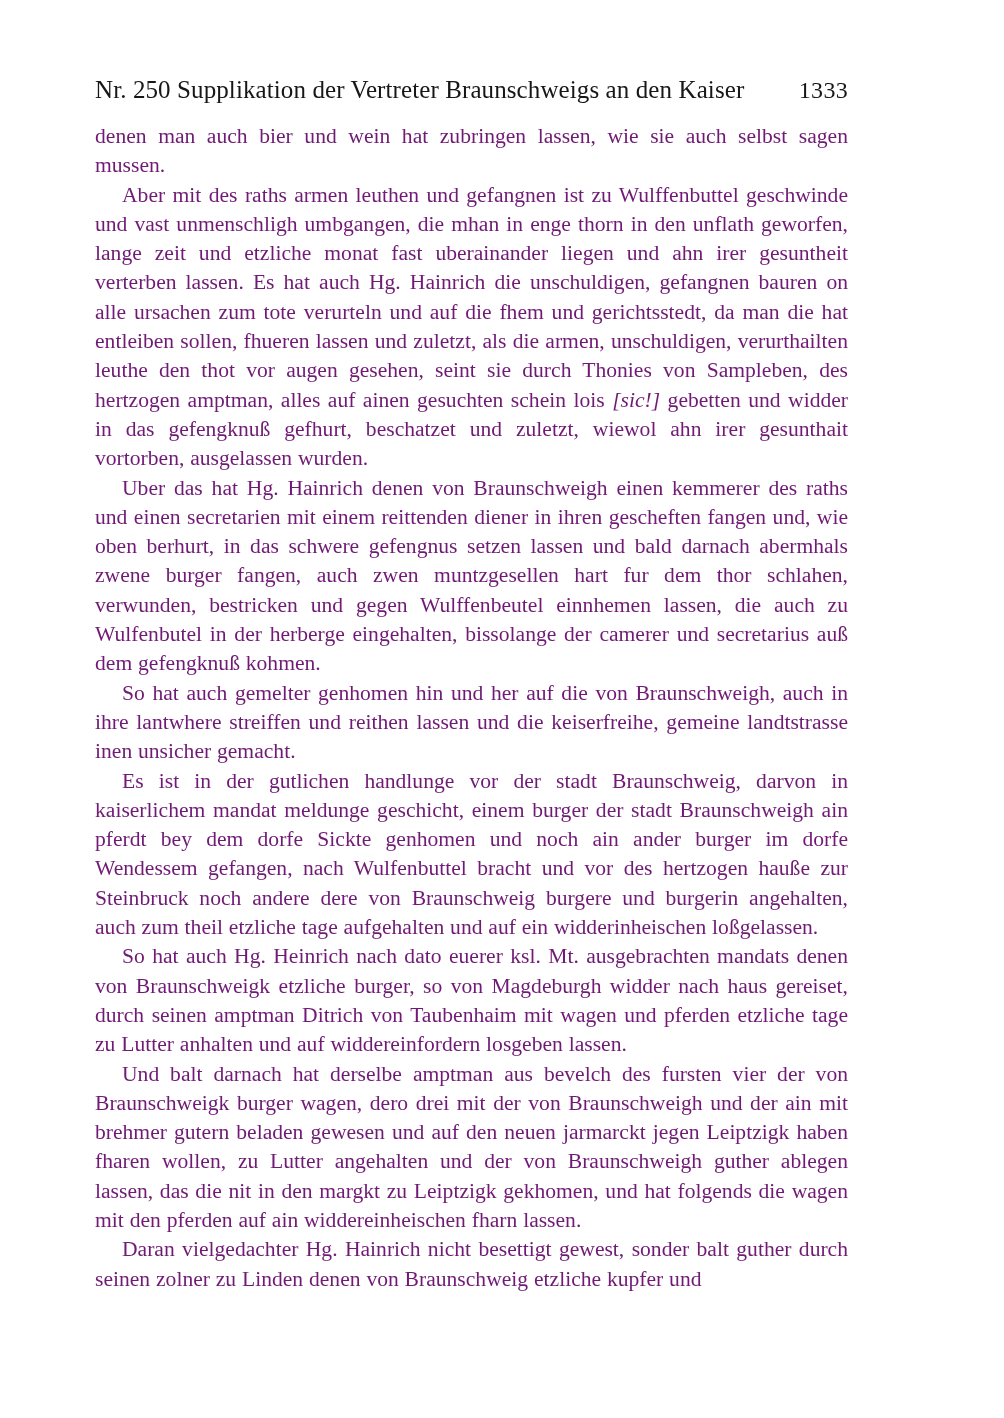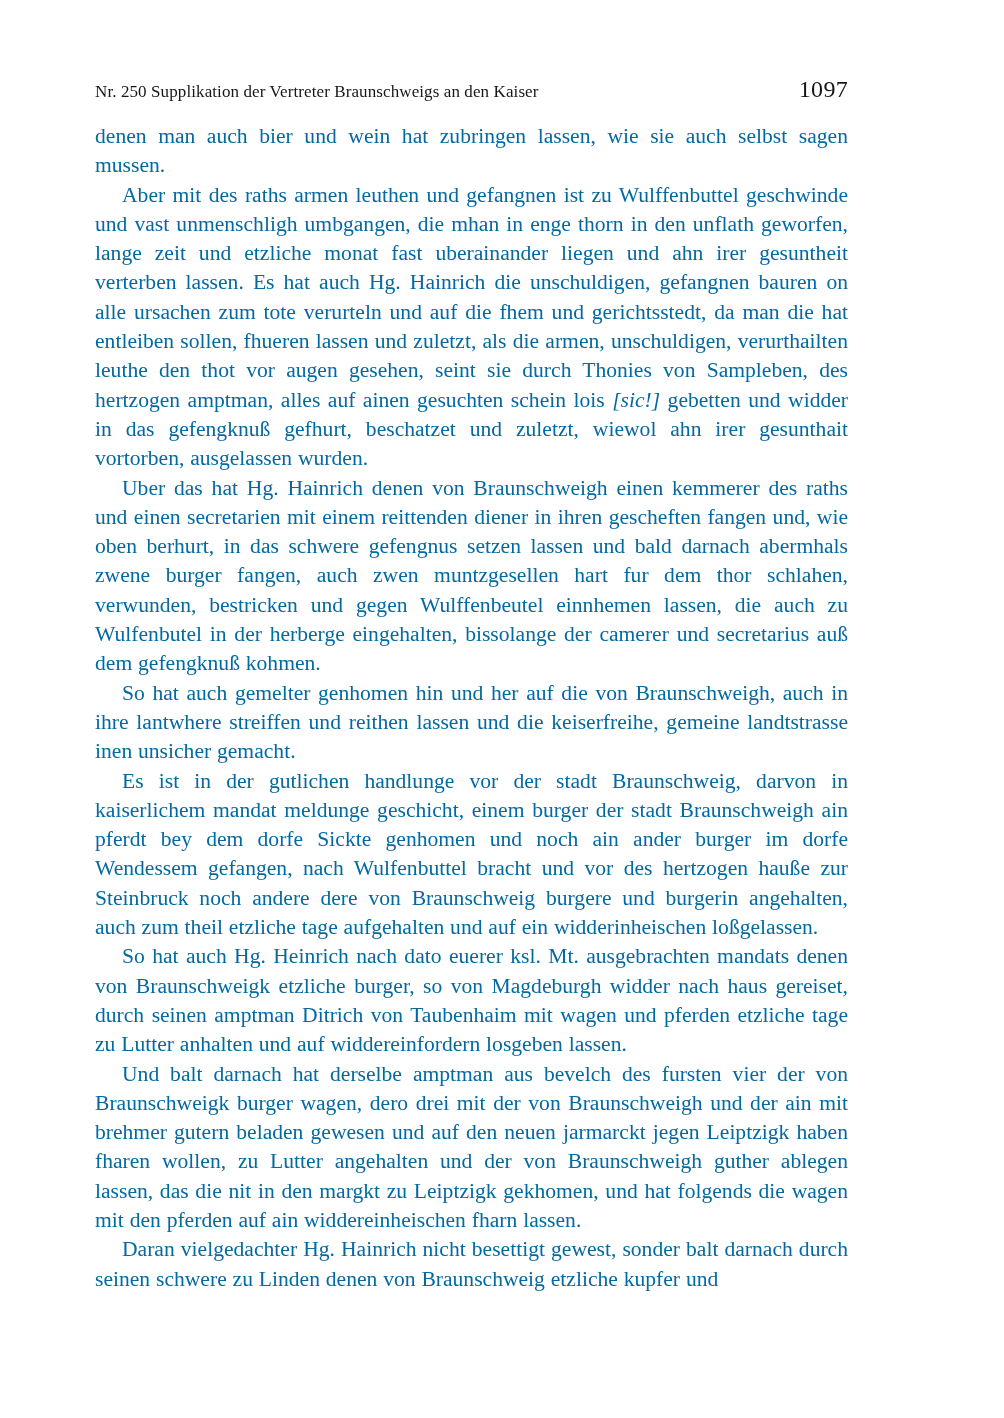--- a/index.html
+++ b/index.html
@@ -23,21 +23,21 @@
     position: absolute;
     left: 95px;
     top: 76px;
     width: 753px;
     height: 30px;
     display: flex;
     align-items: baseline;
     justify-content: space-between;
   }
   .head-title {
-    font-size: 17px;
+    font-size: 25px;
     letter-spacing: 0.1px;
     white-space: nowrap;
     color: #171717;
   }
   .folio {
     font-size: 24px;
     color: #171717;
     letter-spacing: 0.3px;
   }
   .textblock {
@@ -47,53 +47,53 @@
     width: 753px;
   }
   p.para {
     margin: 0;
     text-align: justify;
     text-align-last: left;
     font-size: 21.6px;
     line-height: 29.3px;
     hyphens: none;
     word-spacing: 0.02em;
-    color: #0369a1;
+    color: #701a75;
   }
   p.para.indent {
     text-indent: 27px;
   }
   .sic {
     font-style: italic;
     margin-top: 12px;
   }
 </style>
 </head>
 <body>
 
 <div class="page">
 
   <div class="running-head">
     <span class="head-title">Nr. 250 Supplikation der Vertreter Braunschweigs an den Kaiser</span>
-    <span class="folio">1097</span>
+    <span class="folio">1333</span>
   </div>
 
   <div class="textblock">
 
     <p class="para">denen man auch bier und wein hat zubringen lassen, wie sie auch selbst sagen mussen.</p>
 
     <p class="para indent"><span>Aber mit des raths armen leuthen und gefangnen ist zu Wulffenbuttel geschwinde und vast unmenschligh umbgangen, die mhan in enge thorn in den unflath geworfen, lange zeit und etzliche monat fast uberainander liegen und ahn irer gesuntheit verterben lassen. Es hat auch Hg. Hainrich die unschuldigen, gefangnen bauren on alle ursachen zum tote verurteln und auf die fhem und gerichtsstedt, da man die hat entleiben sollen, fhueren lassen und zuletzt, als die armen, unschuldigen, verurthailten leuthe den thot vor augen gesehen, seint sie durch Thonies von Sampleben, des hertzogen amptman, alles auf ainen gesuchten schein lois </span><span class="sic">[sic!]</span><span> gebetten und widder in das gefengknuß gefhurt, beschatzet und zuletzt, wiewol ahn irer gesunthait vortorben, ausgelassen wurden.</span></p>
 
     <p class="para indent">Uber das hat Hg. Hainrich denen von Braunschweigh einen kemmerer des raths und einen secretarien mit einem reittenden diener in ihren gescheften fangen und, wie oben berhurt, in das schwere gefengnus setzen lassen und bald darnach abermhals zwene burger fangen, auch zwen muntzgesellen hart fur dem thor schlahen, verwunden, bestricken und gegen Wulffenbeutel einnhemen lassen, die auch zu Wulfenbutel in der herberge eingehalten, bissolange der camerer und secretarius auß dem gefengknuß kohmen.</p>
 
     <p class="para indent">So hat auch gemelter genhomen hin und her auf die von Braunschweigh, auch in ihre lantwhere streiffen und reithen lassen und die keiserfreihe, gemeine landtstrasse inen unsicher gemacht.</p>
 
     <p class="para indent">Es ist in der gutlichen handlunge vor der stadt Braunschweig, darvon in kaiserlichem mandat meldunge geschicht, einem burger der stadt Braunschweigh ain pferdt bey dem dorfe Sickte genhomen und noch ain ander burger im dorfe Wendessem gefangen, nach Wulfenbuttel bracht und vor des hertzogen hauße zur Steinbruck noch andere dere von Braunschweig burgere und burgerin angehalten, auch zum theil etzliche tage aufgehalten und auf ein widderinheischen loßgelassen.</p>
 
     <p class="para indent">So hat auch Hg. Heinrich nach dato euerer ksl. Mt. ausgebrachten mandats denen von Braunschweigk etzliche burger, so von Magdeburgh widder nach haus gereiset, durch seinen amptman Ditrich von Taubenhaim mit wagen und pferden etzliche tage zu Lutter anhalten und auf widdereinfordern losgeben lassen.</p>
 
     <p class="para indent">Und balt darnach hat derselbe amptman aus bevelch des fursten vier der von Braunschweigk burger wagen, dero drei mit der von Braunschweigh und der ain mit brehmer gutern beladen gewesen und auf den neuen jarmarckt jegen Leiptzigk haben fharen wollen, zu Lutter angehalten und der von Braunschweigh guther ablegen lassen, das die nit in den margkt zu Leiptzigk gekhomen, und hat folgends die wagen mit den pferden auf ain widdereinheischen fharn lassen.</p>
 
-    <p class="para indent">Daran vielgedachter Hg. Hainrich nicht besettigt gewest, sonder balt darnach durch seinen schwere zu Linden denen von Braunschweig etzliche kupfer und</p>
+    <p class="para indent">Daran vielgedachter Hg. Hainrich nicht besettigt gewest, sonder balt guther durch seinen zolner zu Linden denen von Braunschweig etzliche kupfer und</p>
 
   </div>
 
 </div>
 
 </body></html>

